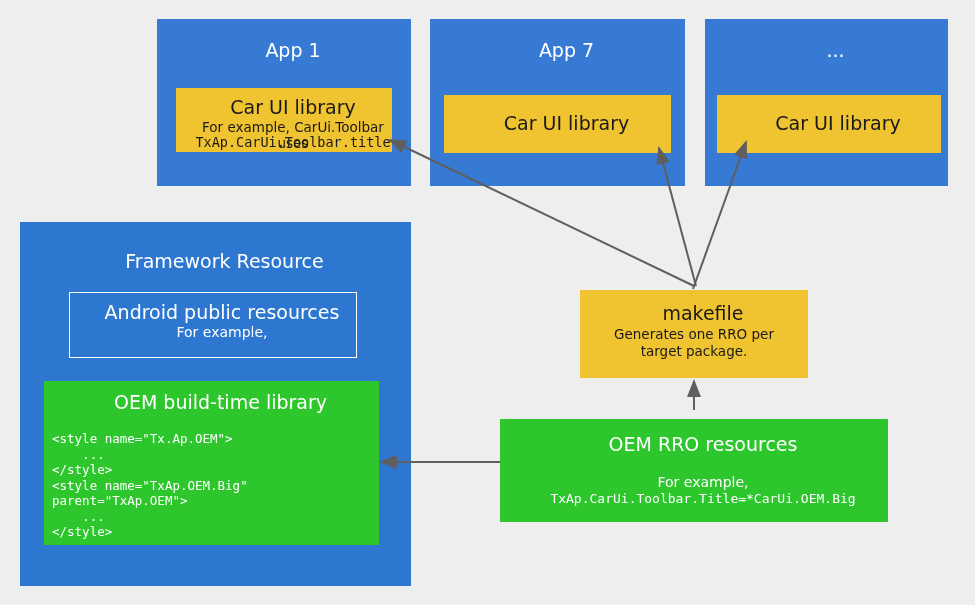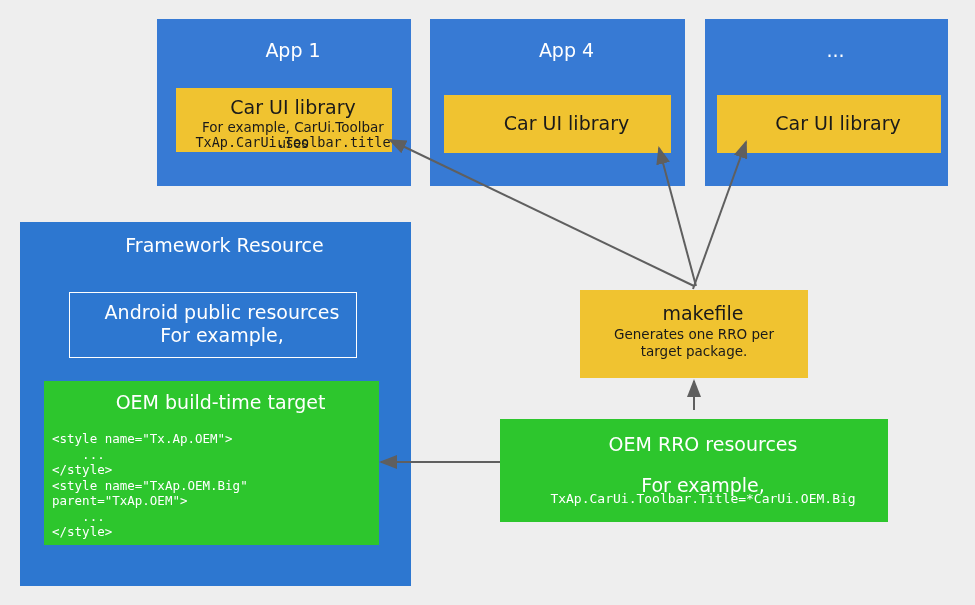--- a/index.html
+++ b/index.html
@@ -36,21 +36,21 @@
     font-size: 19px;
   }
   .sub-dark {
     color: #1a1a1a;
     text-align: center;
     font-size: 13.5px;
   }
   .sub-white {
     color: #ffffff;
     text-align: center;
-    font-size: 19px;
+    font-size: 14px;
   }
   .mono-dark {
     color: #1a1a1a;
     text-align: center;
     font-size: 13.5px;
     font-family: "DejaVu Sans Mono", monospace;
   }
   .mono-white {
     color: #ffffff;
     text-align: center;
@@ -91,44 +91,44 @@
   <div class="box blue" style="left:157px; top:19px; width:254px; height:167px;">
     <div class="centerwrap title-white" style="top:20px;">App 1</div>
   </div>
   <div class="box yellow" style="left:176px; top:88px; width:216px; height:64px;">
     <div class="centerwrap title-dark" style="top:8px;">Car UI library</div>
     <div class="centerwrap mono-dark" style="top:46px;">TxAp.CarUi.Toolbar.title</div>
     <div class="centerwrap sub-dark" style="top:31px;">For example, CarUi.Toolbar uses</div>
   </div>
 
   <div class="box blue" style="left:430px; top:19px; width:255px; height:167px;">
-    <div class="centerwrap title-white" style="top:20px;">App 4</div>
+    <div class="centerwrap title-white" style="top:20px;">App 7</div>
   </div>
   <div class="box yellow" style="left:444px; top:95px; width:227px; height:58px;">
     <div class="centerwrap title-dark" style="top:17px;">Car UI library</div>
   </div>
 
   <div class="box blue" style="left:705px; top:19px; width:243px; height:167px;">
     <div class="centerwrap title-white" style="top:20px;">...</div>
   </div>
   <div class="box yellow" style="left:717px; top:95px; width:224px; height:58px;">
     <div class="centerwrap title-dark" style="top:17px;">Car UI library</div>
   </div>
 
   <div class="box blue-inner" style="left:20px; top:222px; width:391px; height:364px;">
-    <div class="centerwrap title-white" style="top:12px;">Framework Resource</div>
+    <div class="centerwrap title-white" style="top:28px;">Framework Resource</div>
   </div>
 
   <div class="box blue-inner wbordered" style="left:69px; top:292px; width:288px; height:66px;">
     <div class="centerwrap title-white" style="top:8px;">Android public resources</div>
     <div class="centerwrap sub-white" style="top:31px;">For example,</div>
   </div>
 
   <div class="box green" style="left:44px; top:381px; width:335px; height:164px;">
-    <div class="centerwrap title-white" style="top:10px;">OEM build-time target</div>
+    <div class="centerwrap title-white" style="top:10px;">OEM build-time library</div>
     <div class="code-white" style="position:absolute; left:8px; top:50px;">&lt;style name="Tx.Ap.OEM"&gt;
     ...
 &lt;/style&gt;
 &lt;style name="TxAp.OEM.Big"
 parent="TxAp.OEM"&gt;
     ...
 &lt;/style&gt;</div>
   </div>
 
   <div class="box yellow" style="left:580px; top:290px; width:228px; height:88px;">

